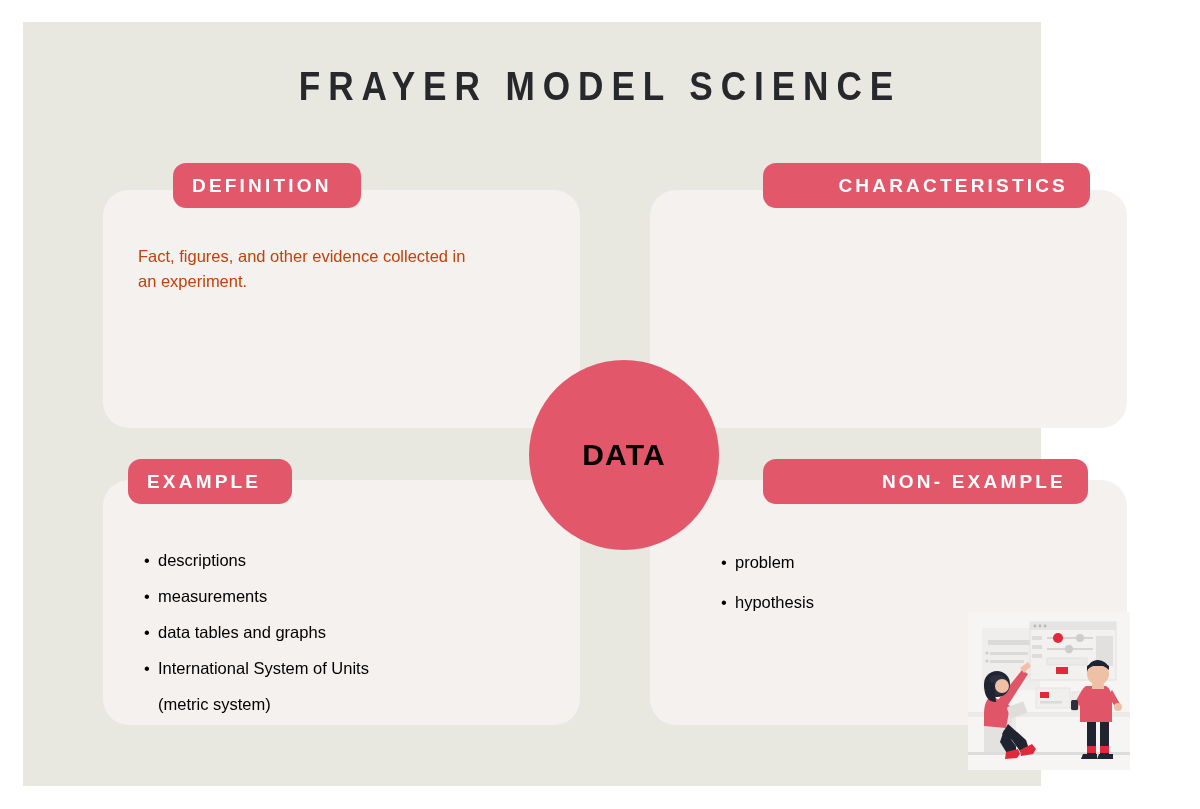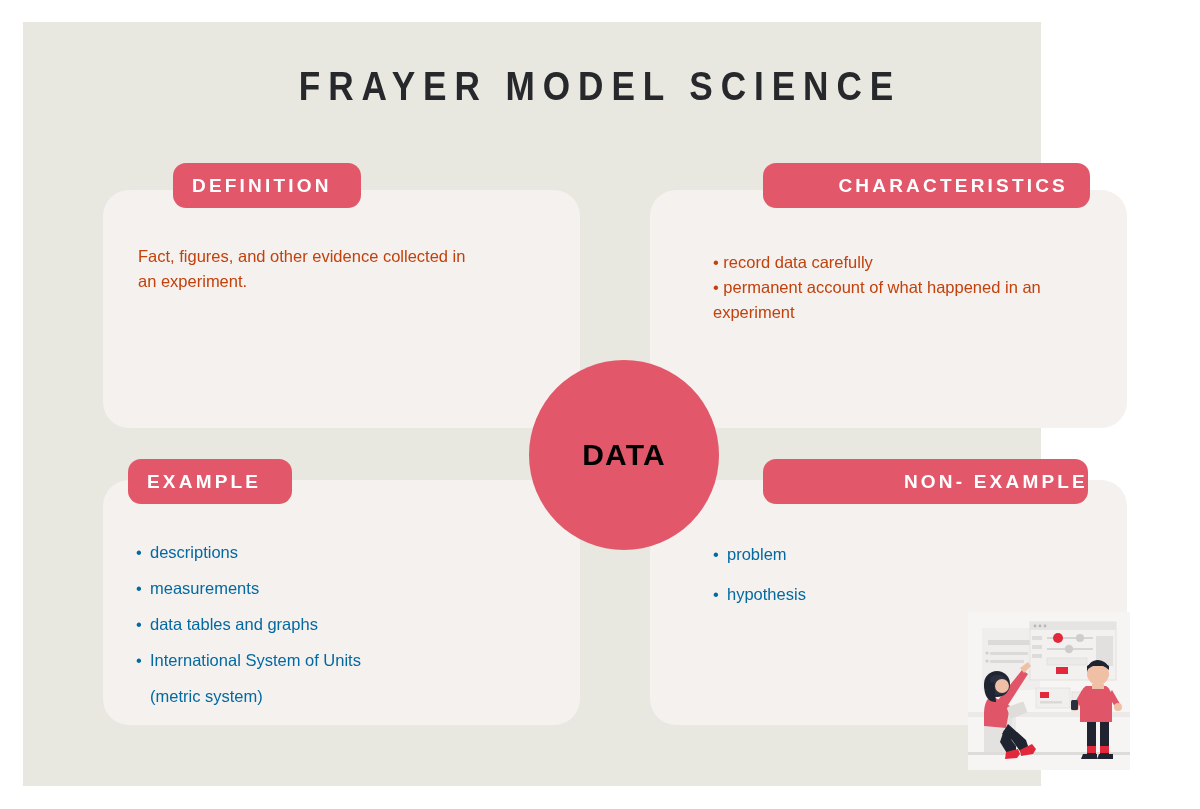--- a/index.html
+++ b/index.html
@@ -71,40 +71,40 @@
   #badge-characteristics {
     left: 740px; top: 141px; width: 327px;
     justify-content: flex-end; padding-right: 22px;
   }
   #badge-example {
     left: 105px; top: 437px; width: 164px;
     justify-content: flex-start; padding-left: 19px;
   }
   #badge-nonexample {
     left: 740px; top: 437px; width: 325px;
-    justify-content: flex-end; 
+    justify-content: flex-end; padding-right: 22px;
   }
 
   
   .body-text {
     position: absolute;
     color: #c2410c;
     font-size: 16.5px;
     line-height: 25px;
     white-space: pre-line;
   }
   #text-definition      { left: 115px; top: 222px; width: 330px; }
   #text-characteristics { left: 690px; top: 228px; width: 350px; }
 
   .bullet-list {
     position: absolute;
-    margin: 0;
+    margin: 8px;
     padding: 0;
     list-style: none;
-    color: #0369a1;
+    color: #000000;
     font-size: 16.5px;
   }
   #list-example    { left: 113px; top: 512px; width: 400px; line-height: 36px; }
   #list-nonexample { left: 690px; top: 512px; width: 360px; line-height: 40px; }
 
   .bullet-list li { white-space: pre-line; text-indent: 0; }
   .bullet-list li .bullet { display: inline-block; width: 14px; }
   .bullet-list li .cont { display: block; padding-left: 14px; }
 
   
@@ -158,22 +158,20 @@
   </div>
   <div class="badge" id="badge-characteristics">
     <span>CHARACTERISTICS</span>
   </div>
   <div class="badge" id="badge-nonexample">
     <span>NON- EXAMPLE</span>
   </div>
 
   <div class="body-text" id="text-definition">Fact, figures, and other evidence collected in an experiment.</div>
 
-  <div class="body-text" id="text-characteristics">• record data carefully
-• permanent account of what happened in an experiment</div>
 
   <ul class="bullet-list" id="list-example">
       <li><span class="bullet">•</span><span>descriptions</span></li>
       <li><span class="bullet">•</span><span>measurements</span></li>
       <li><span class="bullet">•</span><span>data tables and graphs</span></li>
       <li><span class="bullet">•</span><span>International System of Units</span><span class="cont">(metric system)</span></li>
     </ul>
   <ul class="bullet-list" id="list-nonexample">
       <li><span class="bullet">•</span><span>problem</span></li>
       <li><span class="bullet">•</span><span>hypothesis</span></li>

